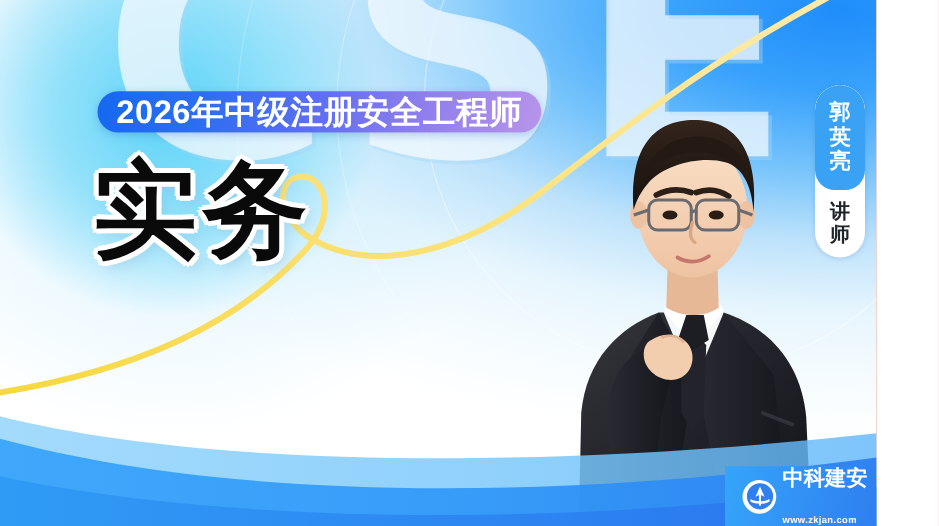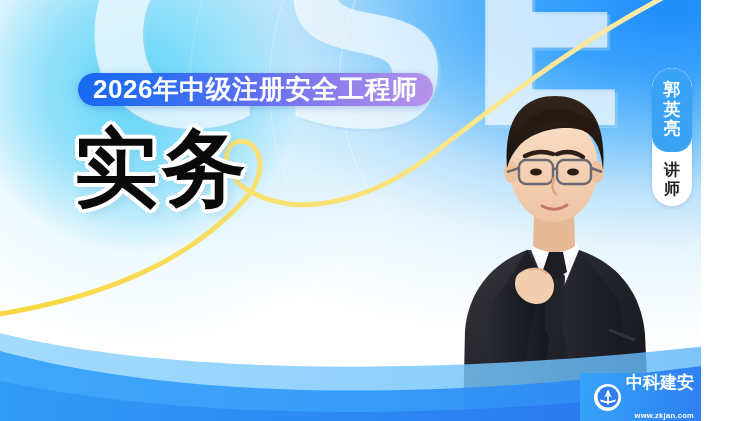--- a/index.html
+++ b/index.html
@@ -317,21 +317,21 @@
       <b>郭</b>
       <b>英</b>
       <b>亮</b>
     </div>
     <div class="tb-bot">
       <b>讲</b>
       <b>师</b>
     </div>
   </div>
 
-  <div class="logo" style="background: linear-gradient(100deg, rgb(53, 164, 250) 0%, rgb(47, 127, 240) 100%); text-align: right;">
+  <div class="logo" style="background: linear-gradient(100deg, rgb(53, 164, 250) 0%, rgb(47, 127, 240) 100%);">
     <div class="logo-mark">
       <svg width="22" height="22" viewBox="0 0 22 22">
         <circle cx="11" cy="11" r="10.5" fill="#2f7ff0"></circle>
         <path d="M11 3.2 L14.6 11.4 L11 9.6 L7.4 11.4 Z" fill="#ffffff"></path>
         <path d="M3.4 13.2 C7 15.6 15 15.6 18.6 13.2 L18.6 15.2 C15 17.6 7 17.6 3.4 15.2 Z" fill="#ffffff"></path>
         <path d="M10.2 9.8 L11.8 9.8 L11.8 18.4 L10.2 18.4 Z" fill="#ffffff"></path>
       </svg>
     </div>
     <div class="logo-text">
       <div class="logo-cn">中科建安</div>

